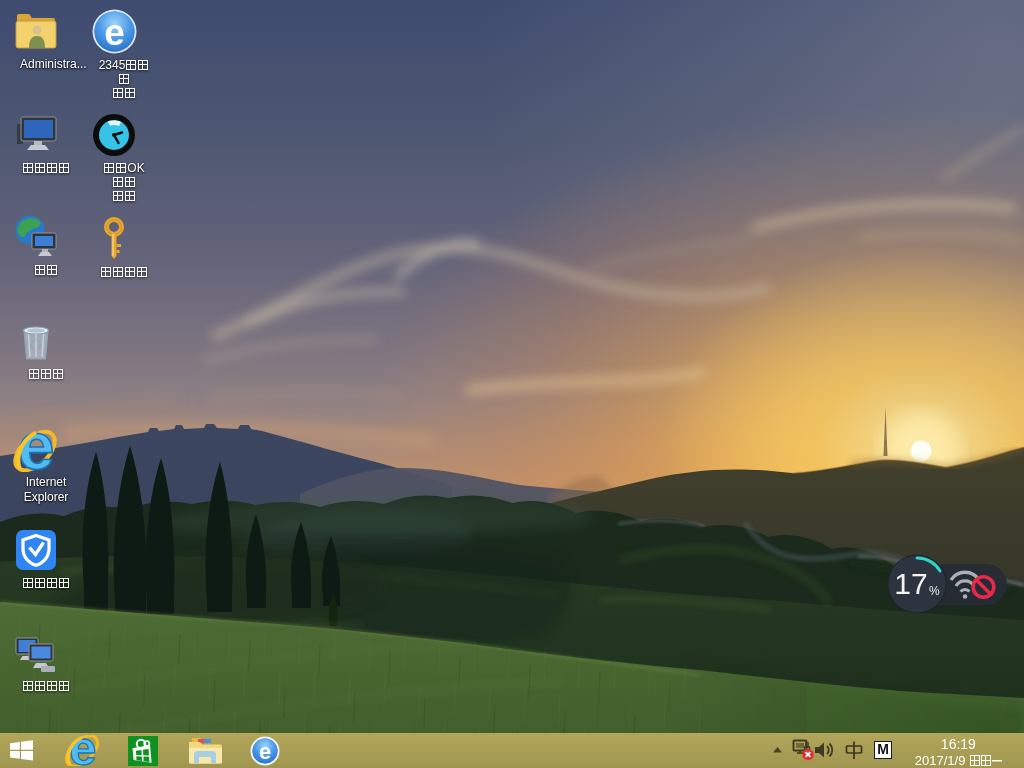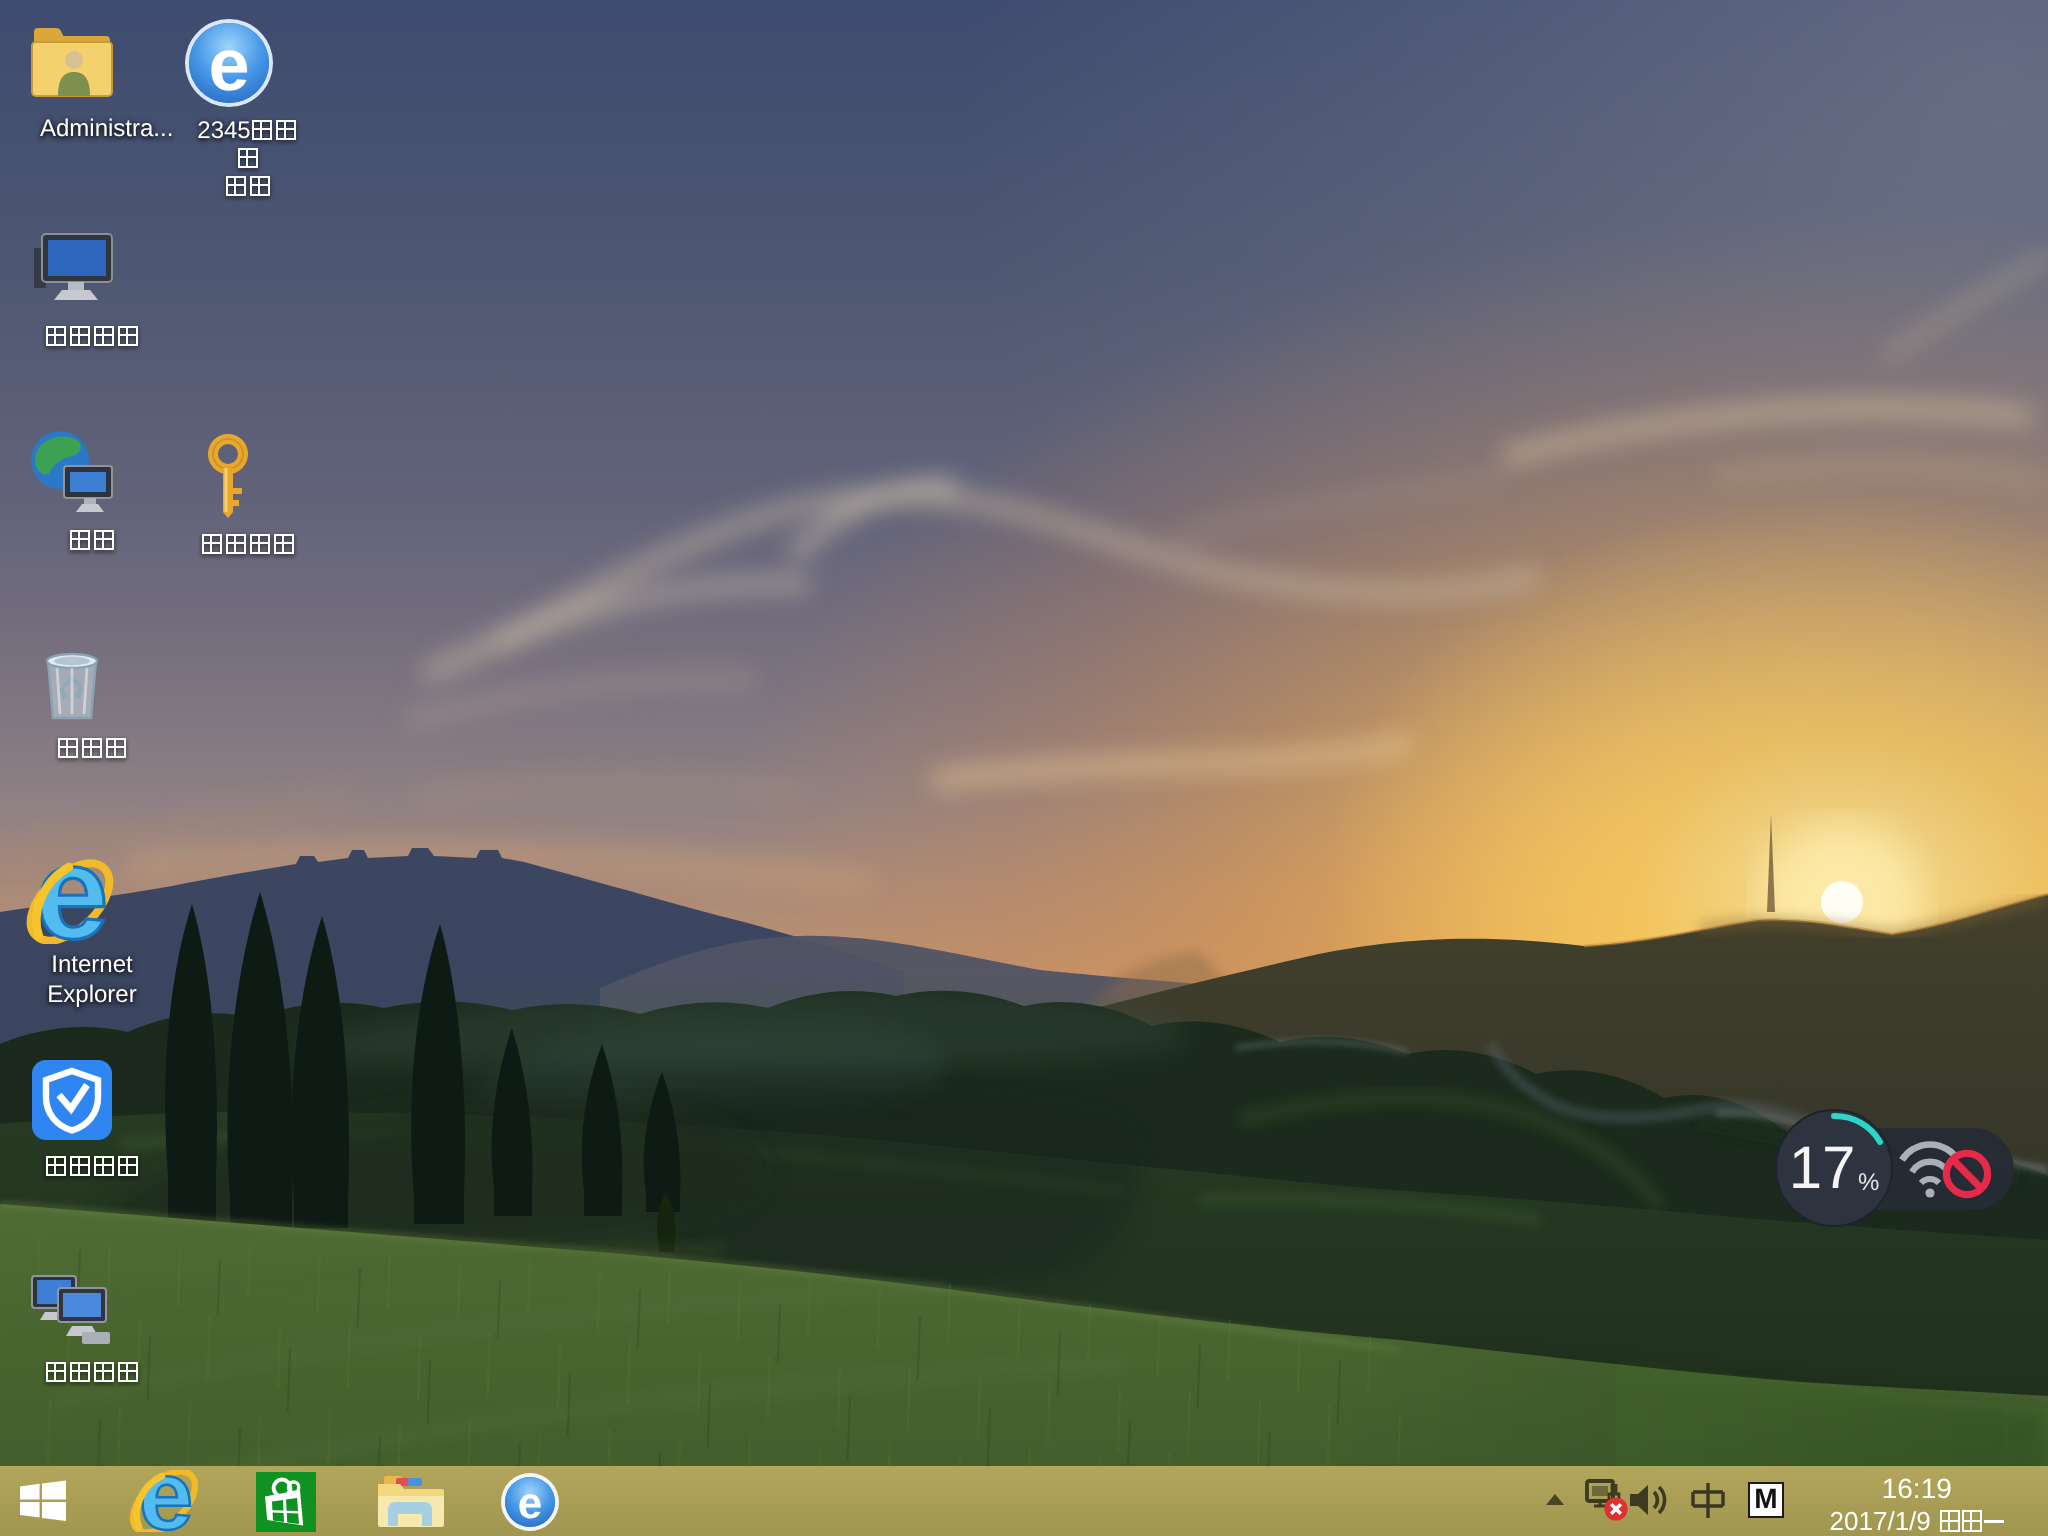--- a/index.html
+++ b/index.html
@@ -275,20 +275,31 @@
 
 <div class="di" style="left:78px;top:8px">
   <svg width="47" height="47" viewBox="0 0 47 47">
     <circle cx="23.5" cy="23.5" r="22" fill="#d8e8f8"></circle>
     <circle cx="23.5" cy="23.5" r="20" fill="#2a6fd0"></circle>
     <circle cx="23.5" cy="23.5" r="20" fill="url(#eGrad)"></circle>
     <text x="23.5" y="37" text-anchor="middle" font-family="Liberation Sans" font-size="37" font-weight="bold" fill="#fff">e</text>
   </svg>
   <div class="lb">2345<span class="g"></span><span class="g"></span><span class="g"></span><br><span class="g"></span><span class="g"></span></div>
 </div>
+<div class="di" style="left:78px;top:112px">
+  <svg width="46" height="46" viewBox="0 0 46 46">
+    <circle cx="23" cy="23" r="21" fill="#0c0c0c"></circle>
+    <circle cx="23" cy="23" r="15" fill="#35c3e8"></circle>
+    <path d="M17 9.5 C21 8,26 8,30 10 L28 14 C25 12.6,21.5 12.6,19 13.8 Z" fill="#e8f6fa"></path>
+    <path d="M23 23 L31 20.5" stroke="#111" stroke-width="2.5" stroke-linecap="round"></path>
+    <path d="M23 23 L27.5 31" stroke="#111" stroke-width="2.5" stroke-linecap="round"></path>
+    <circle cx="23" cy="23" r="2" fill="#111"></circle>
+  </svg>
+  <div class="lb"><span class="g"></span><span class="g"></span>OK<span class="g"></span><span class="g"></span><br><span class="g"></span><span class="g"></span></div>
+</div>
 <div class="di" style="left:78px;top:216px">
   <svg width="46" height="46" viewBox="0 0 46 46">
     <circle cx="23" cy="11" r="7.5" fill="none" stroke="#e8a82e" stroke-width="5"></circle>
     <circle cx="23" cy="11" r="7.5" fill="none" stroke="#b87f18" stroke-width="1" opacity=".5"></circle>
     <path d="M20.5 18 L25.5 18 L25.5 40 L23 43 L20.5 40 Z" fill="#e8a82e"></path>
     <path d="M25.5 28 L30 28 L30 31 L25.5 31 M25.5 34 L28.5 34 L28.5 37 L25.5 37" fill="#e8a82e"></path>
     <path d="M22 18 L22 40" stroke="#f8d070" stroke-width="1.5"></path>
   </svg>
   <div class="lb"><span class="g"></span><span class="g"></span><span class="g"></span><span class="g"></span></div>
 </div>

